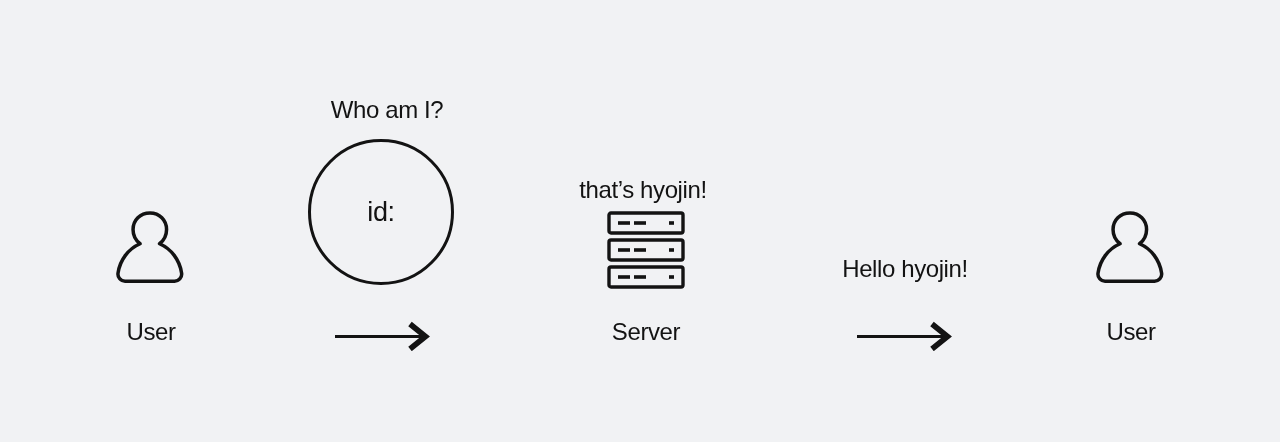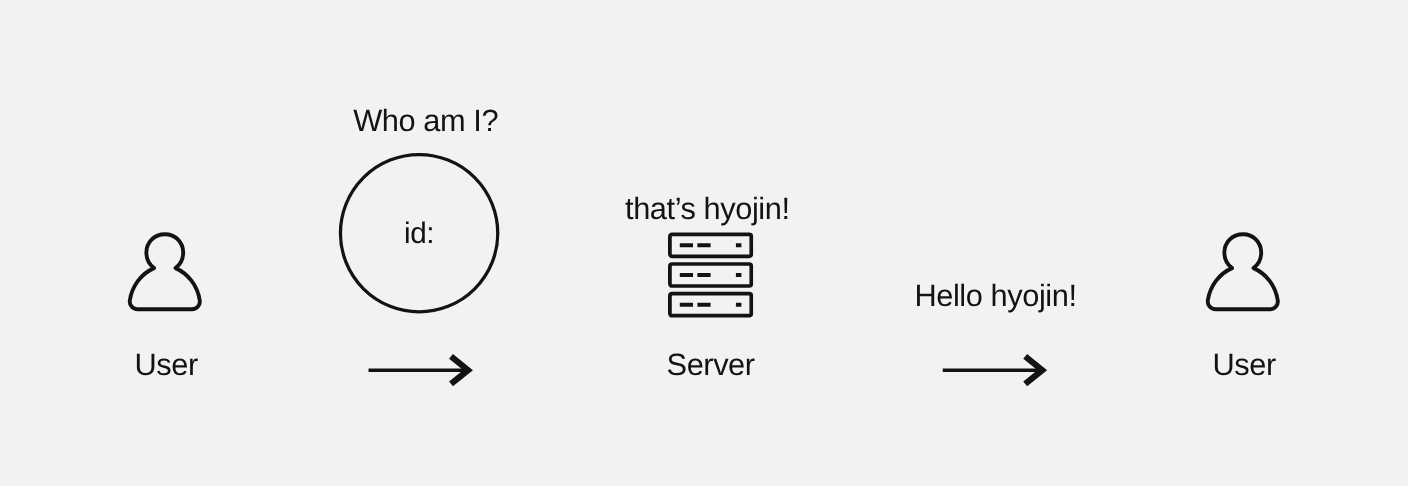--- a/index.html
+++ b/index.html
@@ -14,21 +14,21 @@
     position: relative;
     width: 1280px;
     height: 442px;
     background: #f1f2f4;
     overflow: hidden;
   }
   .abs { position: absolute; }
   .caption, .node-label {
     width: 220px;
     text-align: center;
-    font-size: 28px;
+    font-size: 24px;
     line-height: 28px;
     letter-spacing: -0.4px;
     white-space: nowrap;
   }
   .token-circle {
     left: 308px;
     top: 139px;
     width: 140px;
     height: 140px;
     border: 3px solid #131313;

